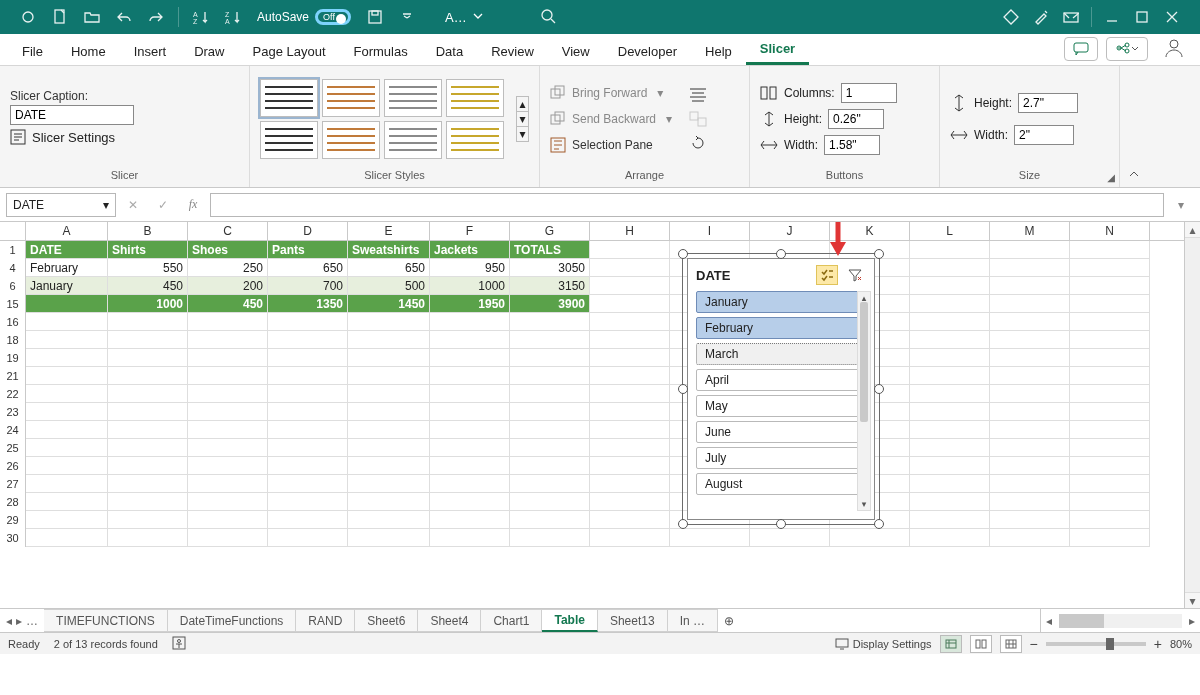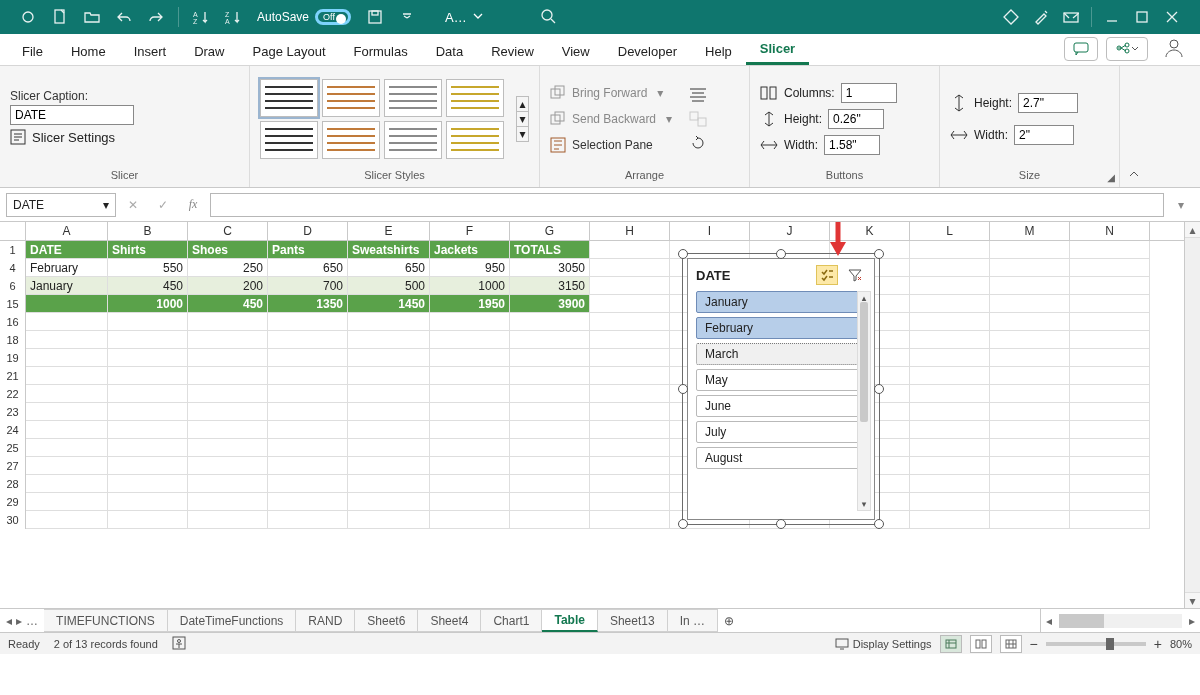--- a/index.html
+++ b/index.html
@@ -716,20 +716,37 @@
           <div class="cell " style="width: 80px;"></div>
           <div class="cell " style="width: 80px;"></div>
           <div class="cell " style="width: 80px;"></div>
           <div class="cell " style="width: 80px;"></div>
           <div class="cell " style="width: 80px;"></div>
           <div class="cell " style="width: 80px;"></div>
           <div class="cell " style="width: 80px;"></div>
           <div class="cell " style="width: 80px;"></div>
         </div>
         <div class="gridrow">
+          <div class="rowhead" style="height: 18px;">26</div>
+          <div class="cell " style="width: 82px;"></div>
+          <div class="cell " style="width: 80px;"></div>
+          <div class="cell " style="width: 80px;"></div>
+          <div class="cell " style="width: 80px;"></div>
+          <div class="cell " style="width: 82px;"></div>
+          <div class="cell " style="width: 80px;"></div>
+          <div class="cell " style="width: 80px;"></div>
+          <div class="cell " style="width: 80px;"></div>
+          <div class="cell " style="width: 80px;"></div>
+          <div class="cell " style="width: 80px;"></div>
+          <div class="cell " style="width: 80px;"></div>
+          <div class="cell " style="width: 80px;"></div>
+          <div class="cell " style="width: 80px;"></div>
+          <div class="cell " style="width: 80px;"></div>
+        </div>
+        <div class="gridrow">
           <div class="rowhead" style="height: 18px;">27</div>
           <div class="cell " style="width: 82px;"></div>
           <div class="cell " style="width: 80px;"></div>
           <div class="cell " style="width: 80px;"></div>
           <div class="cell " style="width: 80px;"></div>
           <div class="cell " style="width: 82px;"></div>
           <div class="cell " style="width: 80px;"></div>
           <div class="cell " style="width: 80px;"></div>
           <div class="cell " style="width: 80px;"></div>
           <div class="cell " style="width: 80px;"></div>
@@ -816,20 +833,21 @@
                 <path d="M1 2h12l-5 6v4l-2 1v-5z"></path>
                 <path d="M10 9l3 3m0-3l-3 3" stroke="#c0392b"></path>
               </svg>
             </span>
         </span>
       </div>
       <div class="slicer-items" id="slicer-items">
           <div class="slicer-item sel">January</div>
           <div class="slicer-item sel">February</div>
           <div class="slicer-item dotted">March</div>
+          <div class="slicer-item">April</div>
           <div class="slicer-item">May</div>
           <div class="slicer-item">June</div>
           <div class="slicer-item">July</div>
           <div class="slicer-item">August</div>
         </div>
       <div class="slicer-scroll">
         <span class="sa" style="top:0;">▴</span>
         <div class="thumb"></div>
         <span class="sa" style="bottom:0;">▾</span>
       </div>

